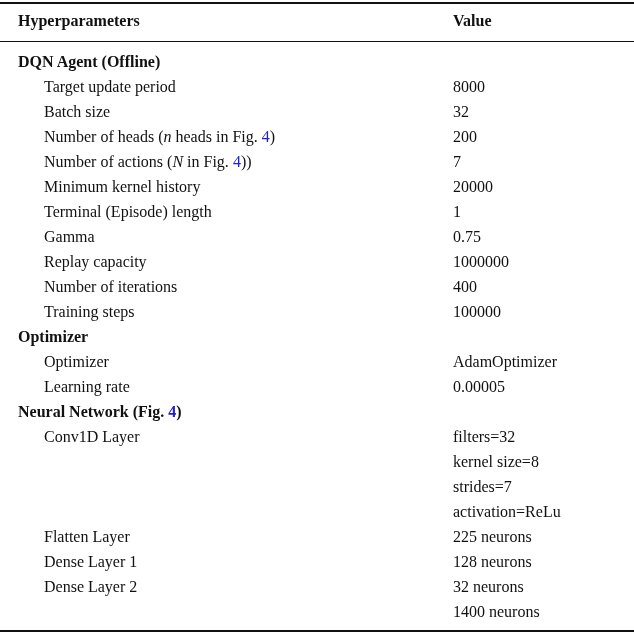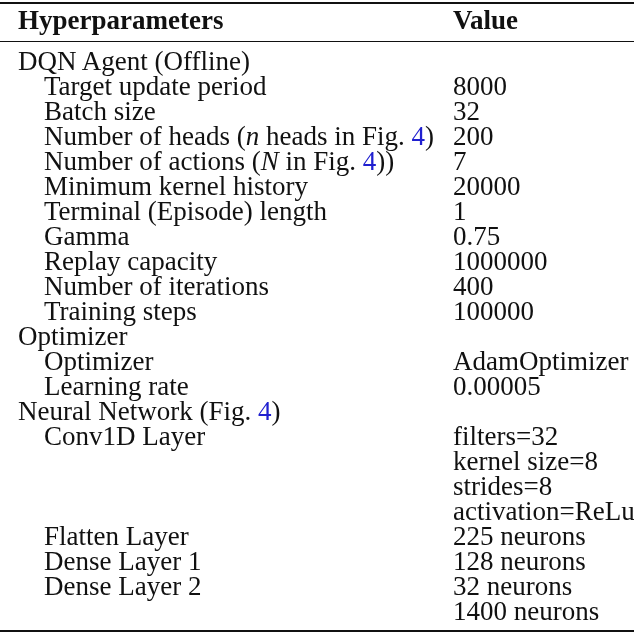--- a/index.html
+++ b/index.html
@@ -2,26 +2,26 @@
 <html><head>
 <meta charset="utf-8">
 <style>
   html, body { margin: 0; padding: 0; background: #ffffff; }
   body { width: 634px; height: 634px; position: relative; overflow: hidden;
          font-family: "Liberation Serif", "DejaVu Serif", serif; color: #111; }
   .rule { position: absolute; left: 0; width: 634px; background: #111; }
   .rule.top { top: 2px; height: 2px; }
   .rule.mid { top: 41px; height: 1px; }
   .rule.bot { top: 630px; height: 2px; }
-  .row { position: absolute; left: 0; width: 634px; height: 25px; font-size: 27px; line-height: 25px; white-space: nowrap; }
+  .row { position: absolute; left: 0; width: 634px; height: 25px; font-size: 16px; line-height: 25px; white-space: nowrap; }
   .hdr { font-weight: bold; }
   .col1 { position: absolute; left: 18px; }
   .col1.indent { left: 44px; }
   .col2 { position: absolute; left: 453px; text-align: center; }
-  .group { font-weight: normal; }
+  .group { font-weight: bold; }
   .link { color: #2020d0; }
   .math { font-style: italic; }
 </style>
 </head>
 <body>
 
 <div>
   <div class="rule top"></div>
 
   <div class="row hdr" style="top:8px">
@@ -91,21 +91,21 @@
     <span class="col1"><span>Neural Network (Fig. </span><span class="link">4</span><span>)</span></span>
   </div>
   <div class="row" style="top:424px">
     <span class="col1 indent">Conv1D Layer</span>
     <span class="col2">filters=32</span>
   </div>
   <div class="row" style="top:449px">
     <span class="col2">kernel size=8</span>
   </div>
   <div class="row" style="top:474px">
-    <span class="col2">strides=8</span>
+    <span class="col2">strides=7</span>
   </div>
   <div class="row" style="top:499px">
     <span class="col2">activation=ReLu</span>
   </div>
   <div class="row" style="top:524px">
     <span class="col1 indent">Flatten Layer</span>
     <span class="col2">225 neurons</span>
   </div>
   <div class="row" style="top:549px">
     <span class="col1 indent">Dense Layer 1</span>

